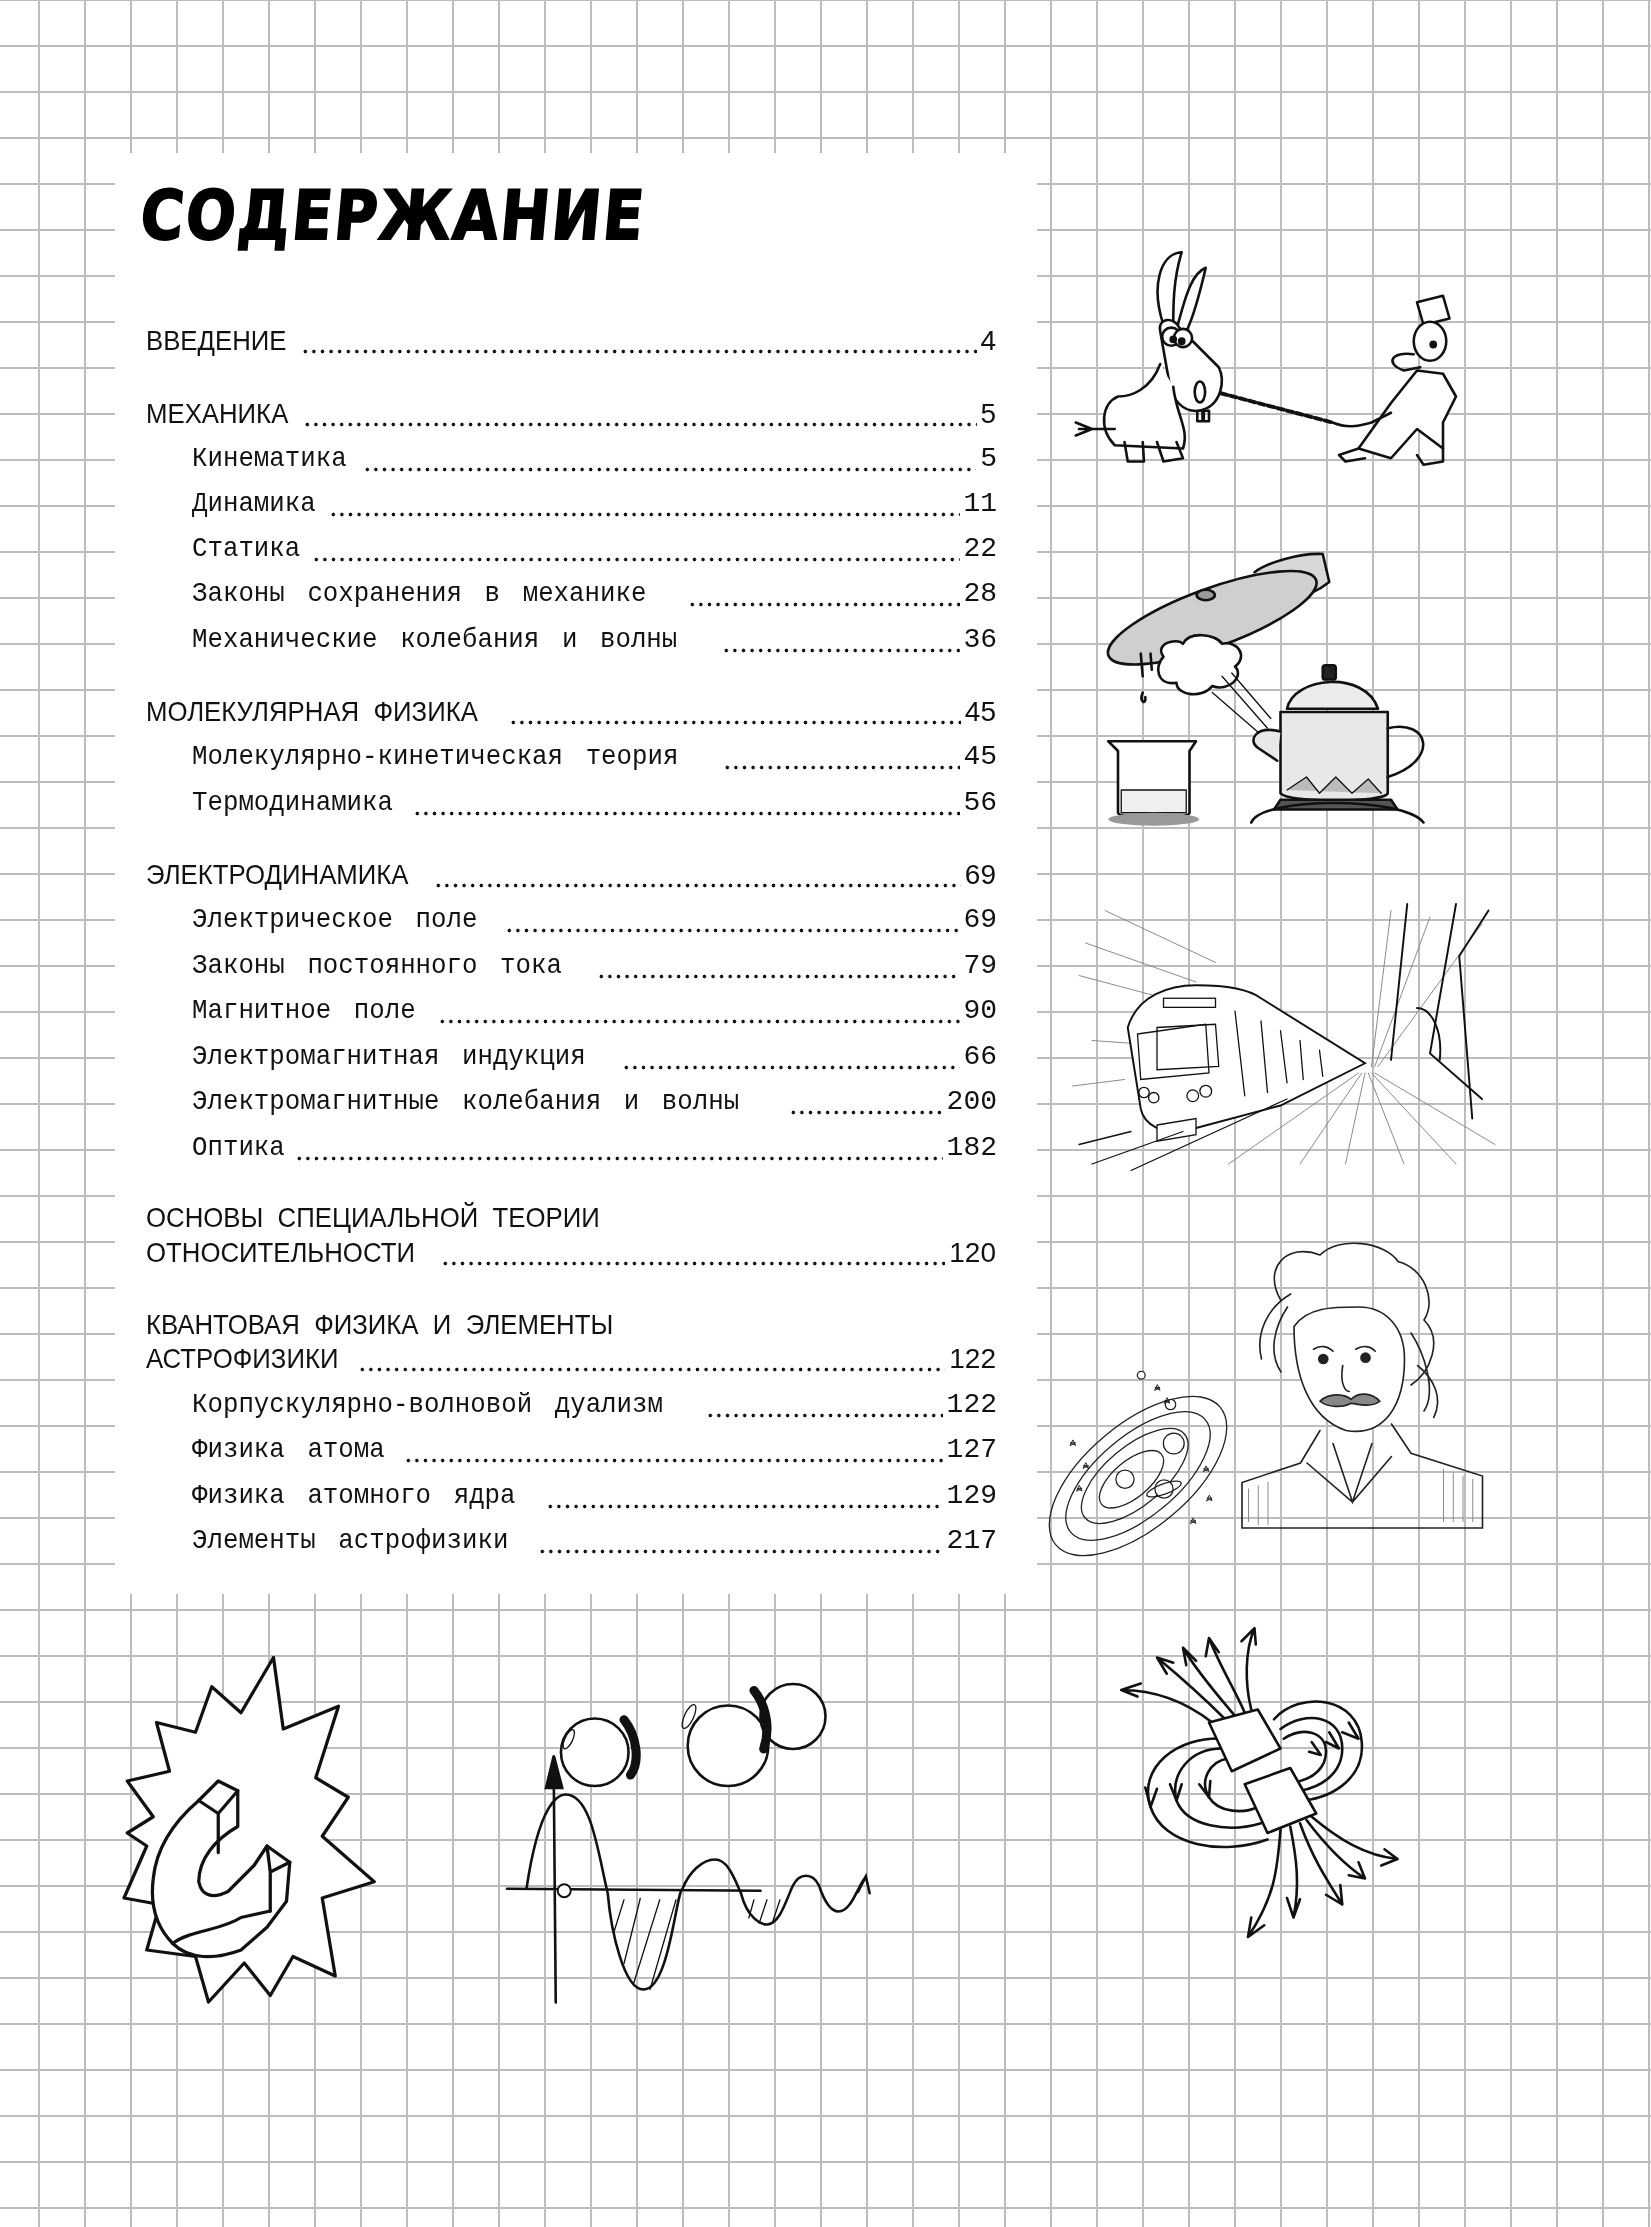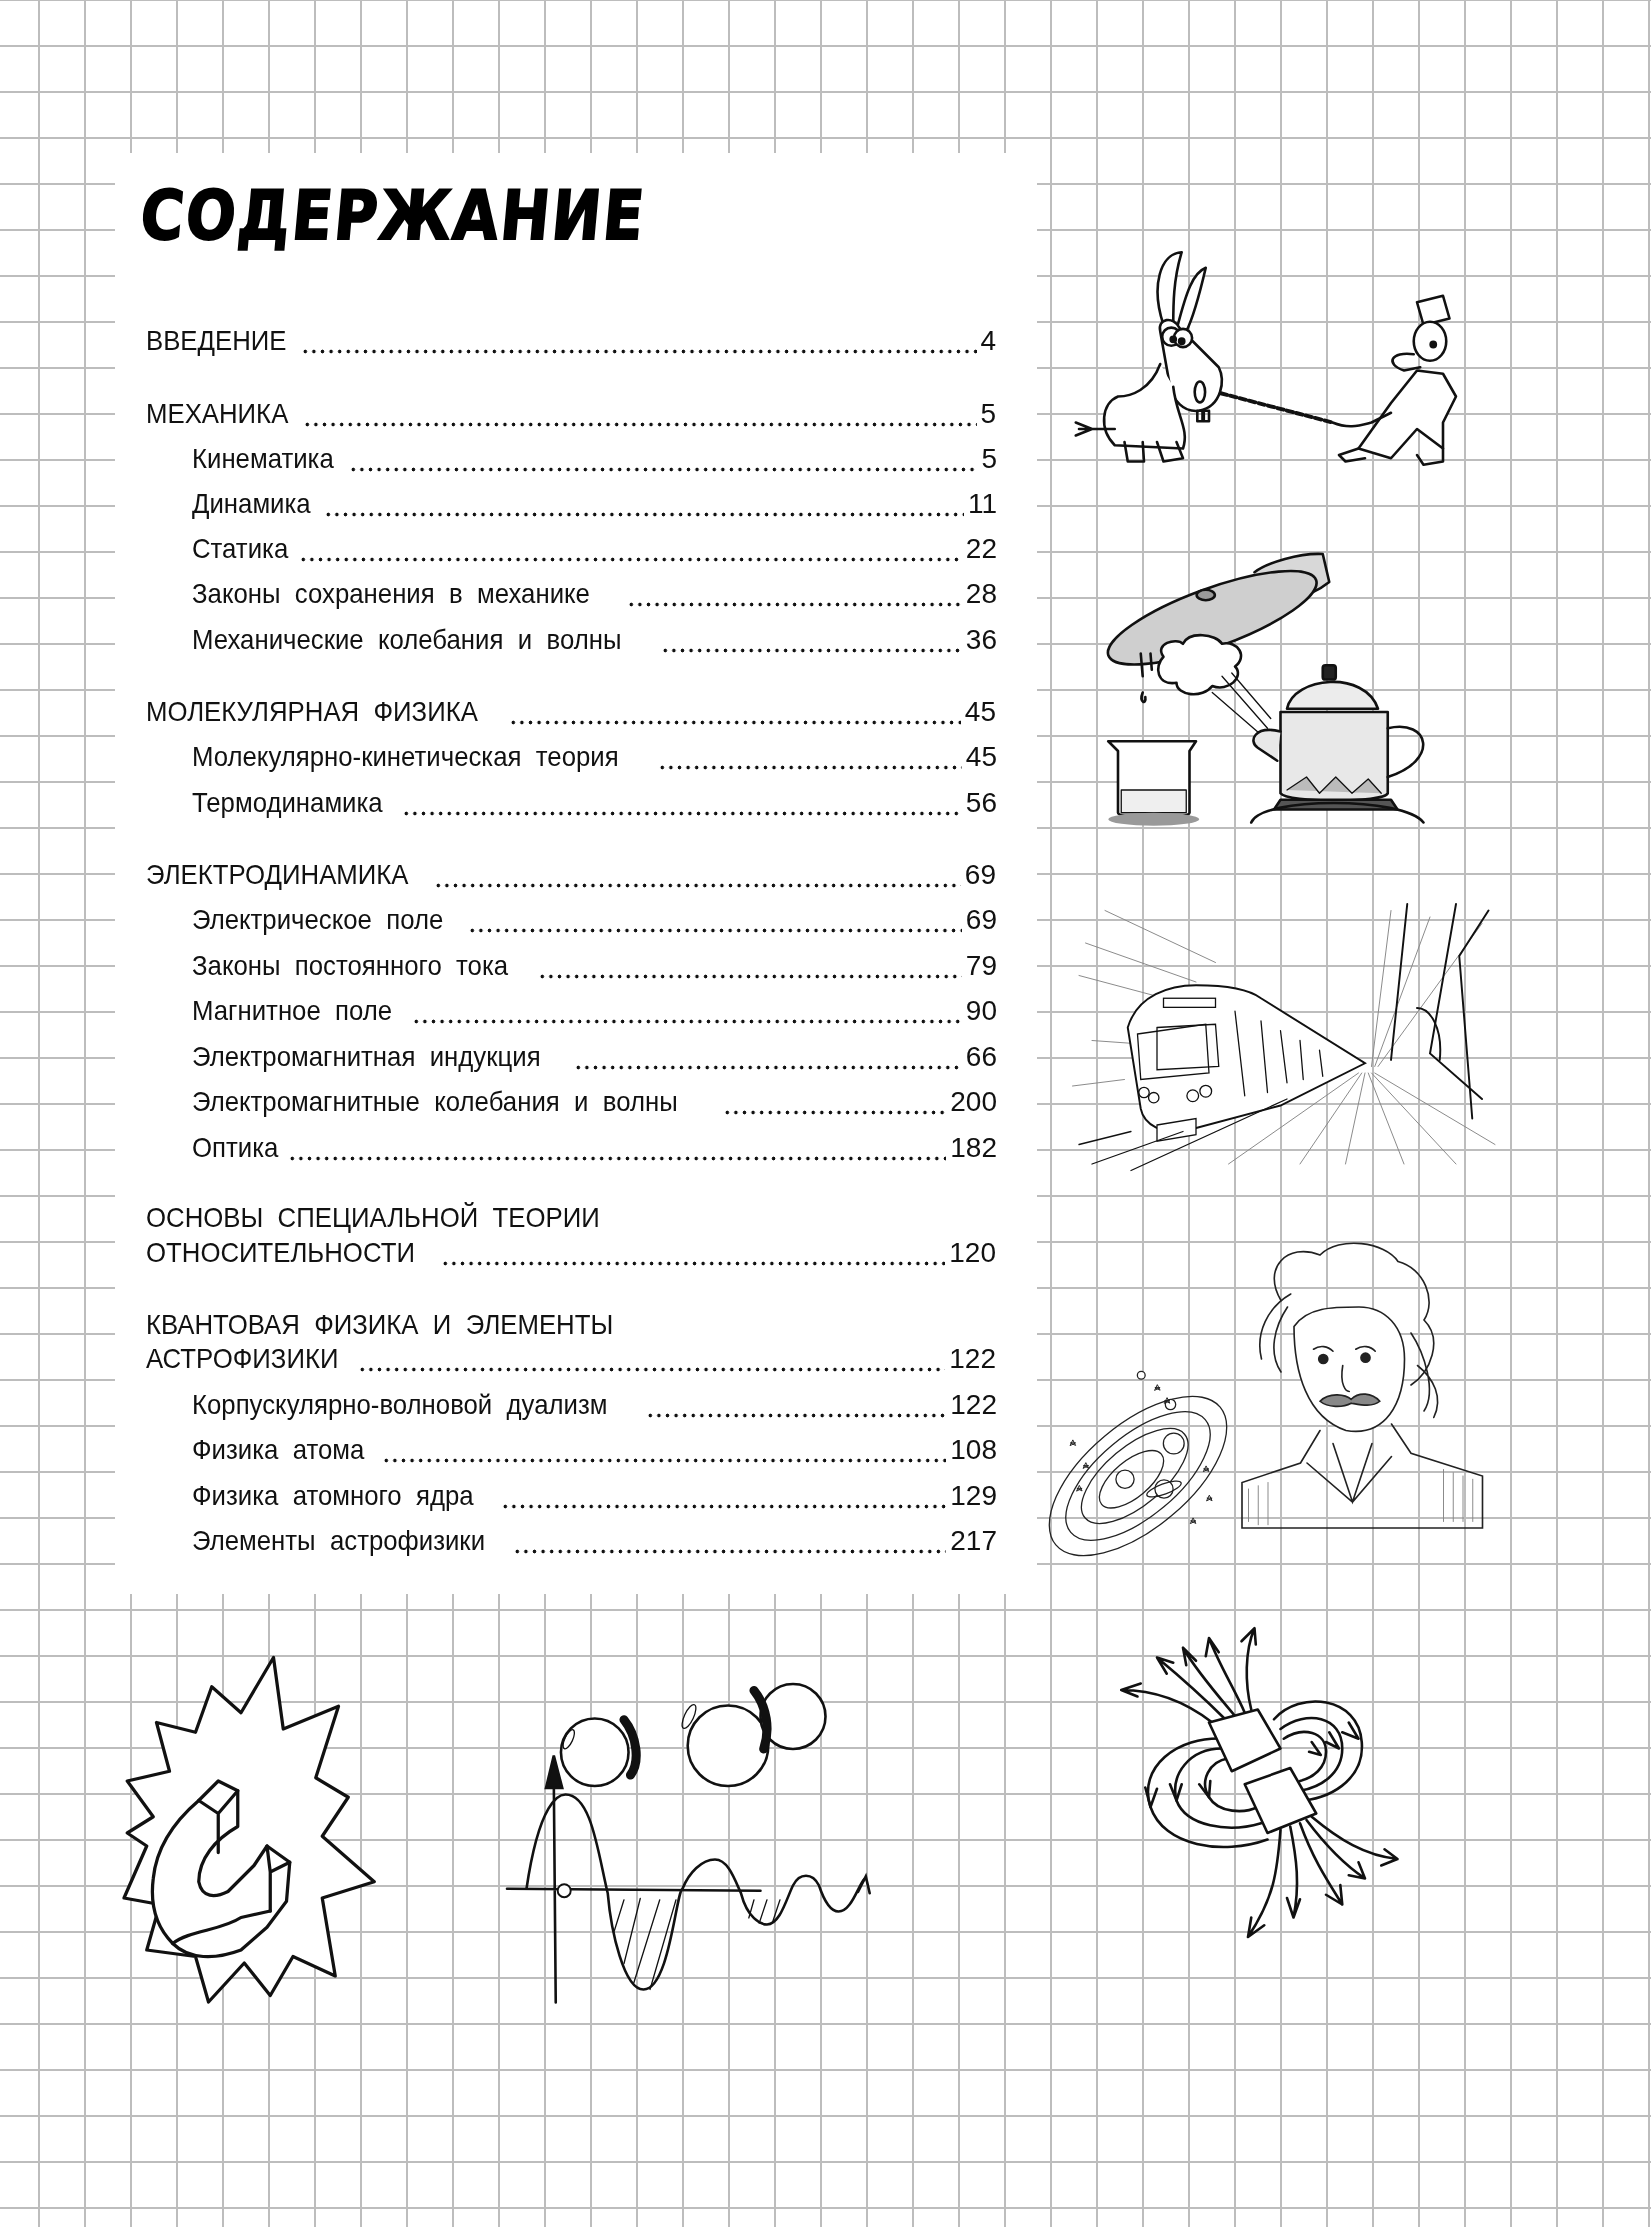--- a/index.html
+++ b/index.html
@@ -25,21 +25,21 @@
     letter-spacing:2.6px; color:#000;
     transform:scaleX(0.86) skewX(-6deg); transform-origin:left top;
     -webkit-text-stroke:2px #000;
   }
   .toc-row {
     position:absolute; left:146px; width:850px; height:35px;
     display:flex; 
     font-size:28px; line-height:35px; color:#111;
     white-space:nowrap;
   }
-  .toc-row.sub { left:192px; width:805px; }
+  .toc-row.sub { left:192px; width:805px;font-family:Liberation Mono, monospace; }
   .toc-label { flex:0 0 auto; word-spacing:7.8px; transform:scaleX(0.92); transform-origin:left center; }
   .toc-leader {
     flex:1 1 auto; height:35px; margin:0 3.9px 0 2.6px;
     background-image:radial-gradient(circle, #111 1.7px, transparent 2px);
     background-size:8.6px 8.5px; background-repeat:repeat-x;
     background-position:0 24px;
   }
   .toc-page { flex:0 0 auto; }
   .toc-line1 {
     position:absolute; left:146px; font-size:28px; line-height:35px; color:#111;
@@ -158,21 +158,21 @@
   <span class="toc-page">122</span>
 </div>
 <div class="toc-row sub" style="top:1387px">
   <span class="toc-label">Корпускулярно-волновой дуализм</span>
   <span class="toc-leader"></span>
   <span class="toc-page">122</span>
 </div>
 <div class="toc-row sub" style="top:1432px">
   <span class="toc-label">Физика атома</span>
   <span class="toc-leader"></span>
-  <span class="toc-page">108</span>
+  <span class="toc-page">127</span>
 </div>
 <div class="toc-row sub" style="top:1478px">
   <span class="toc-label">Физика атомного ядра</span>
   <span class="toc-leader"></span>
   <span class="toc-page">129</span>
 </div>
 <div class="toc-row sub" style="top:1523px">
   <span class="toc-label">Элементы астрофизики</span>
   <span class="toc-leader"></span>
   <span class="toc-page">217</span>

